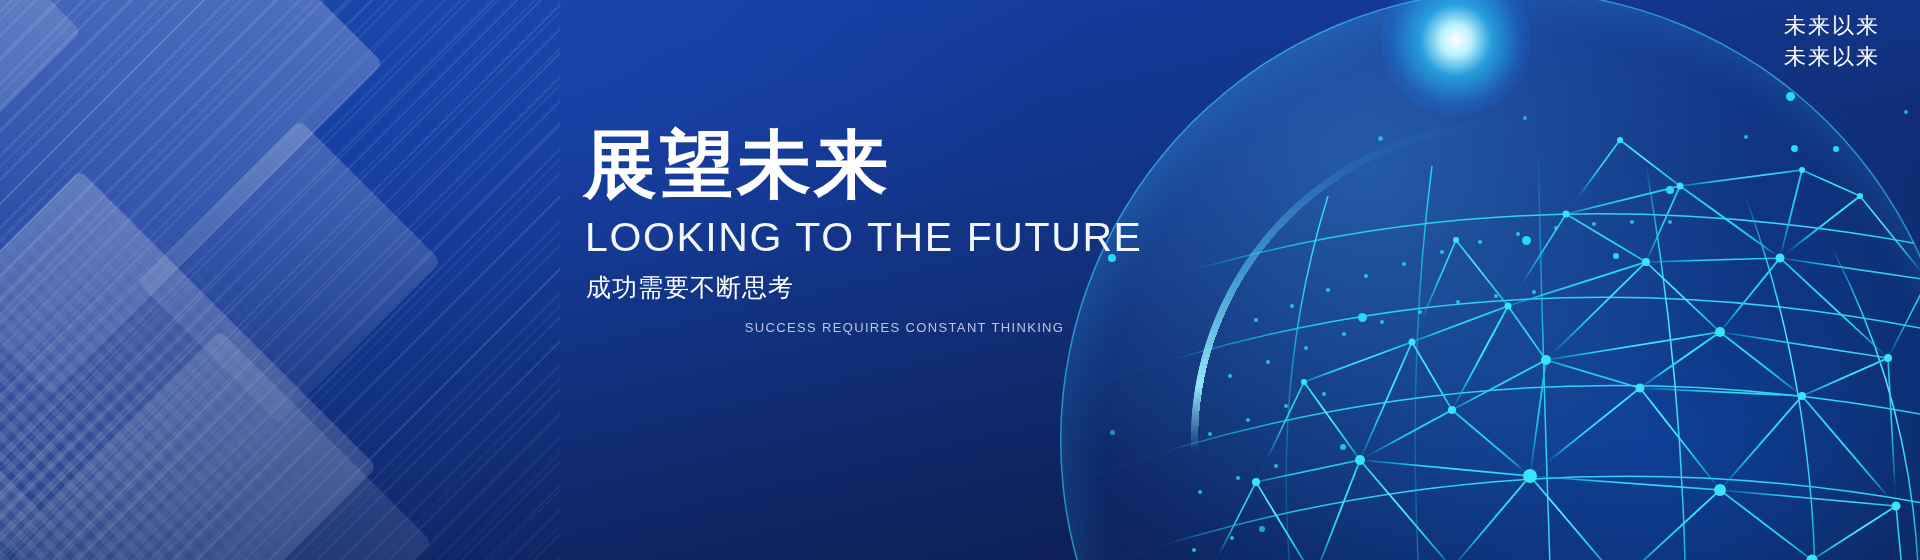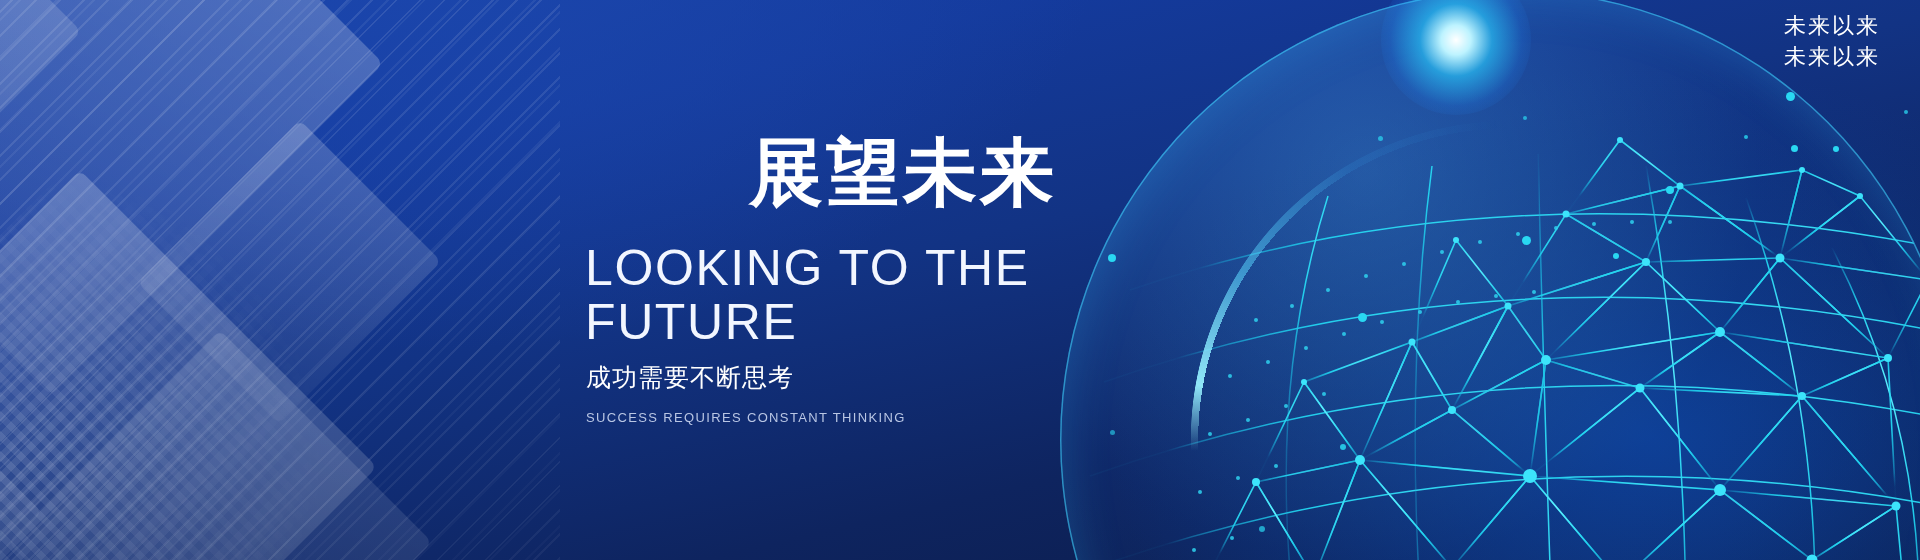--- a/index.html
+++ b/index.html
@@ -99,33 +99,33 @@
   .globe-net{position:absolute;inset:0;}
   .globe-net svg{width:100%;height:100%;display:block;}
 
   
   .particle{position:absolute;border-radius:50%;background:#29d8f2;}
 
   
   .copy{position:absolute;left:583px;top:128px;width:640px;}
   .title-cn{
     font-size:74px;line-height:1;font-weight:bold;color:#ffffff;
-    letter-spacing:3px;margin:8px;text-align:center;
+    letter-spacing:3px;margin:0;
   }
   .title-en{
-    font-size:50px;line-height:1.08;color:#f2f6ff;font-weight:300;
-    letter-spacing:1.6px;margin:31px 0 0 2px;
+    font-size:41px;line-height:1.08;color:#f2f6ff;font-weight:300;
+    letter-spacing:1.6px;margin:13px 0 0 2px;
   }
   .sub-cn{
     font-size:25px;line-height:1.34;color:#ffffff;font-weight:normal;
     letter-spacing:1px;margin:12px 0 12px 3px;
   }
   .sub-en{
     font-size:13px;line-height:1.72;color:#b9c6e4;font-weight:normal;
-    letter-spacing:1.35px;margin:9px 0 0 3px;
+    letter-spacing:1.35px;margin:9px 0 0 3px;text-align:center;
   }
 
   .corner-tag{
     position:absolute;right:40px;top:10px;text-align:right;
     font-size:22px;line-height:1.42;color:#ffffff;letter-spacing:2px;
   }
 </style>
 </head>
 <body>
 

